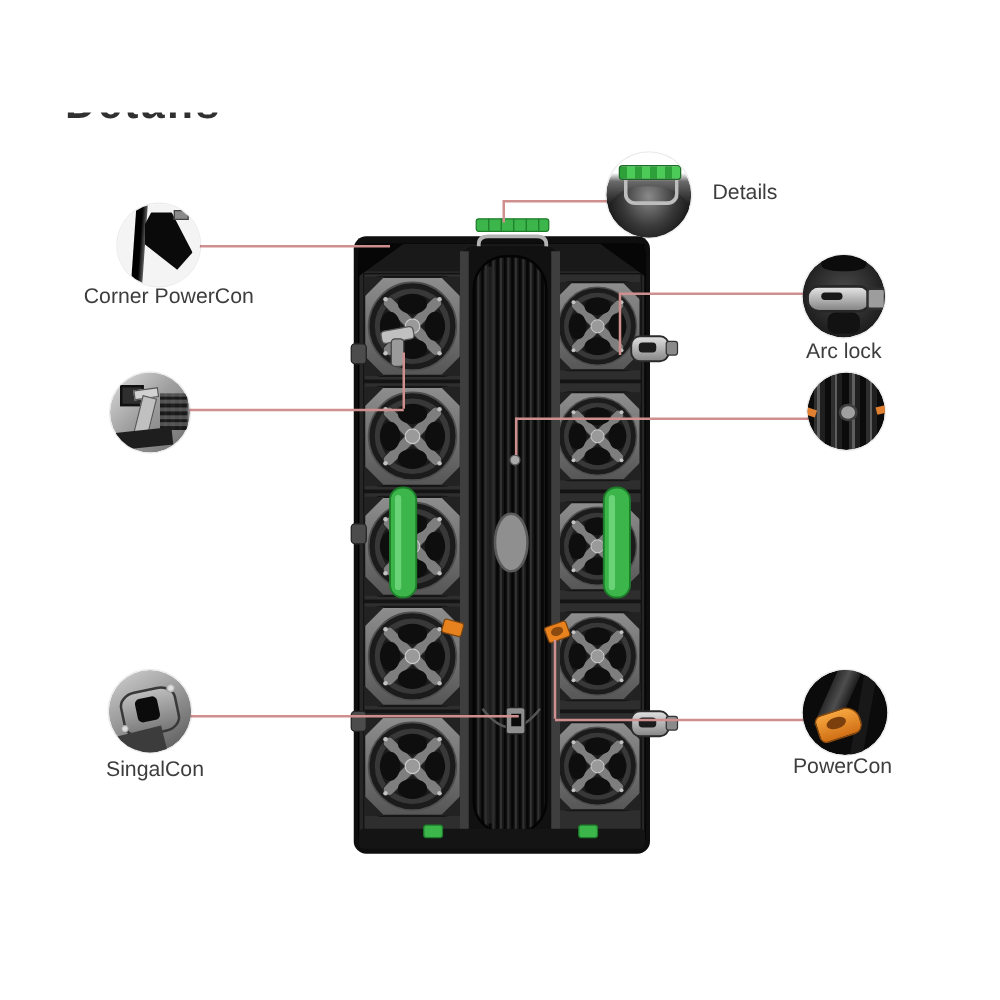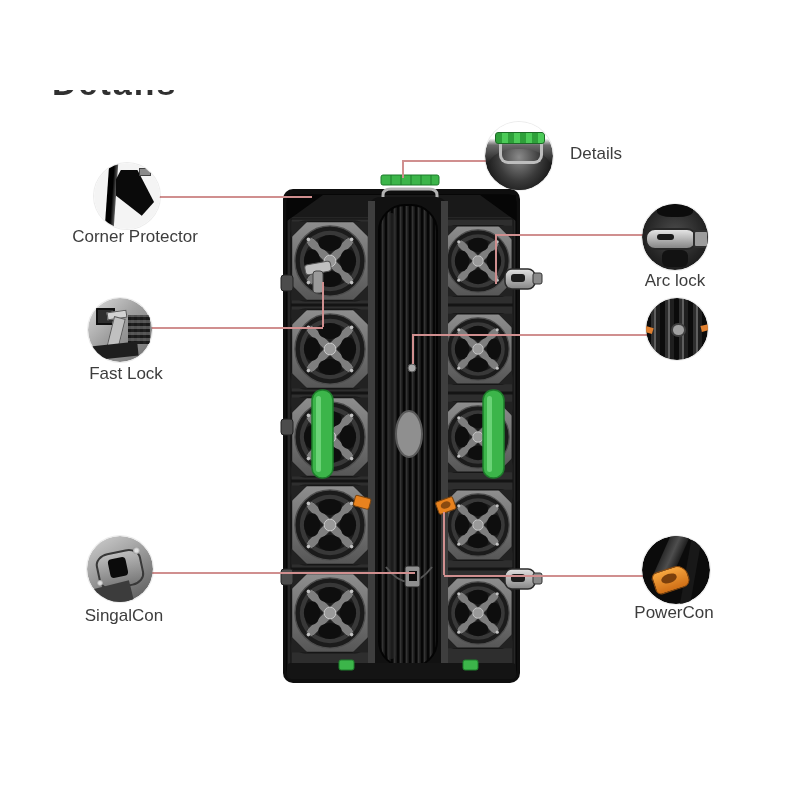--- a/index.html
+++ b/index.html
@@ -284,19 +284,18 @@
   <div class="co" style="left:642px;top:536px;width:68px;height:68px;">
     <div class="art-pow">
       <i class="p-diag"></i>
       <i class="p-edge"></i>
       <i class="p-conn"></i>
       <i class="p-inner"></i>
     </div>
   </div>
 
   <div class="label" style="left:570px;top:144px;">Details</div>
-  <div class="label c" style="left:40px;top:227px;width:190px;">Corner Protector</div>
+  <div class="label c" style="left:40px;top:227px;width:190px;">Corner PowerCon</div>
   <div class="label c" style="left:615px;top:271px;width:120px;">Arc lock</div>
-  <div class="label c" style="left:46px;top:364px;width:160px;">Fast Lock</div>
   <div class="label c" style="left:44px;top:606px;width:160px;">SingalCon</div>
   <div class="label c" style="left:594px;top:603px;width:160px;">PowerCon</div>
 
 </div>
 
 </body></html>

